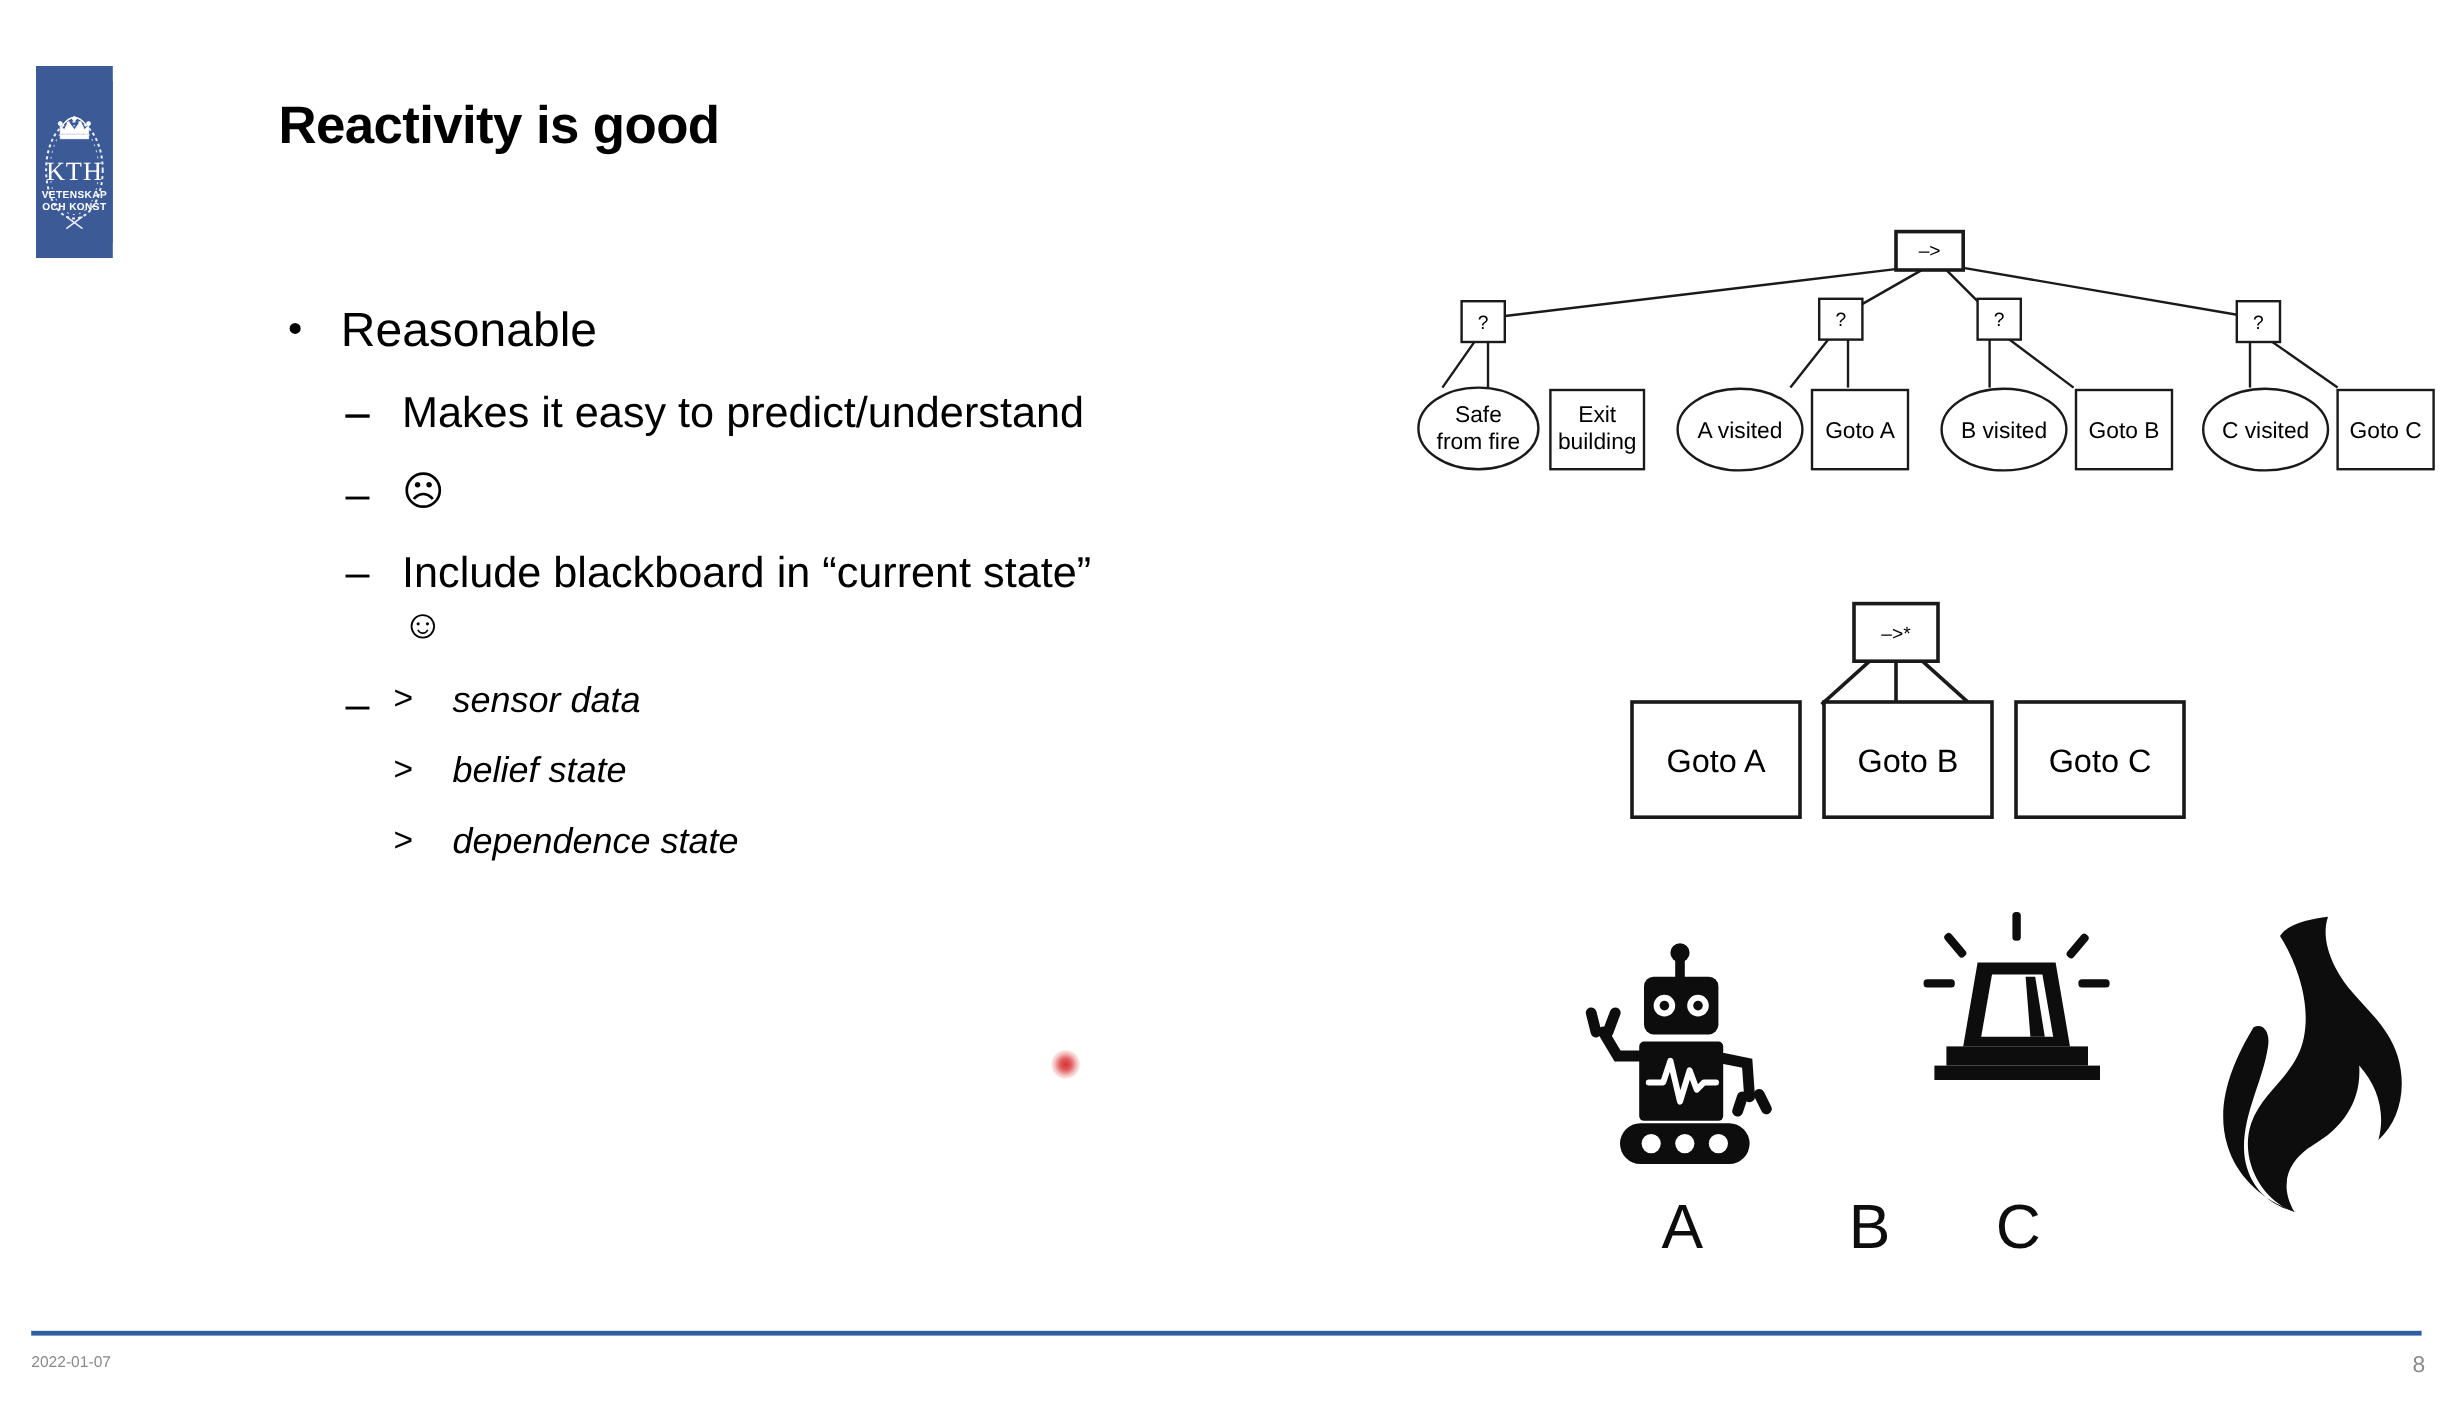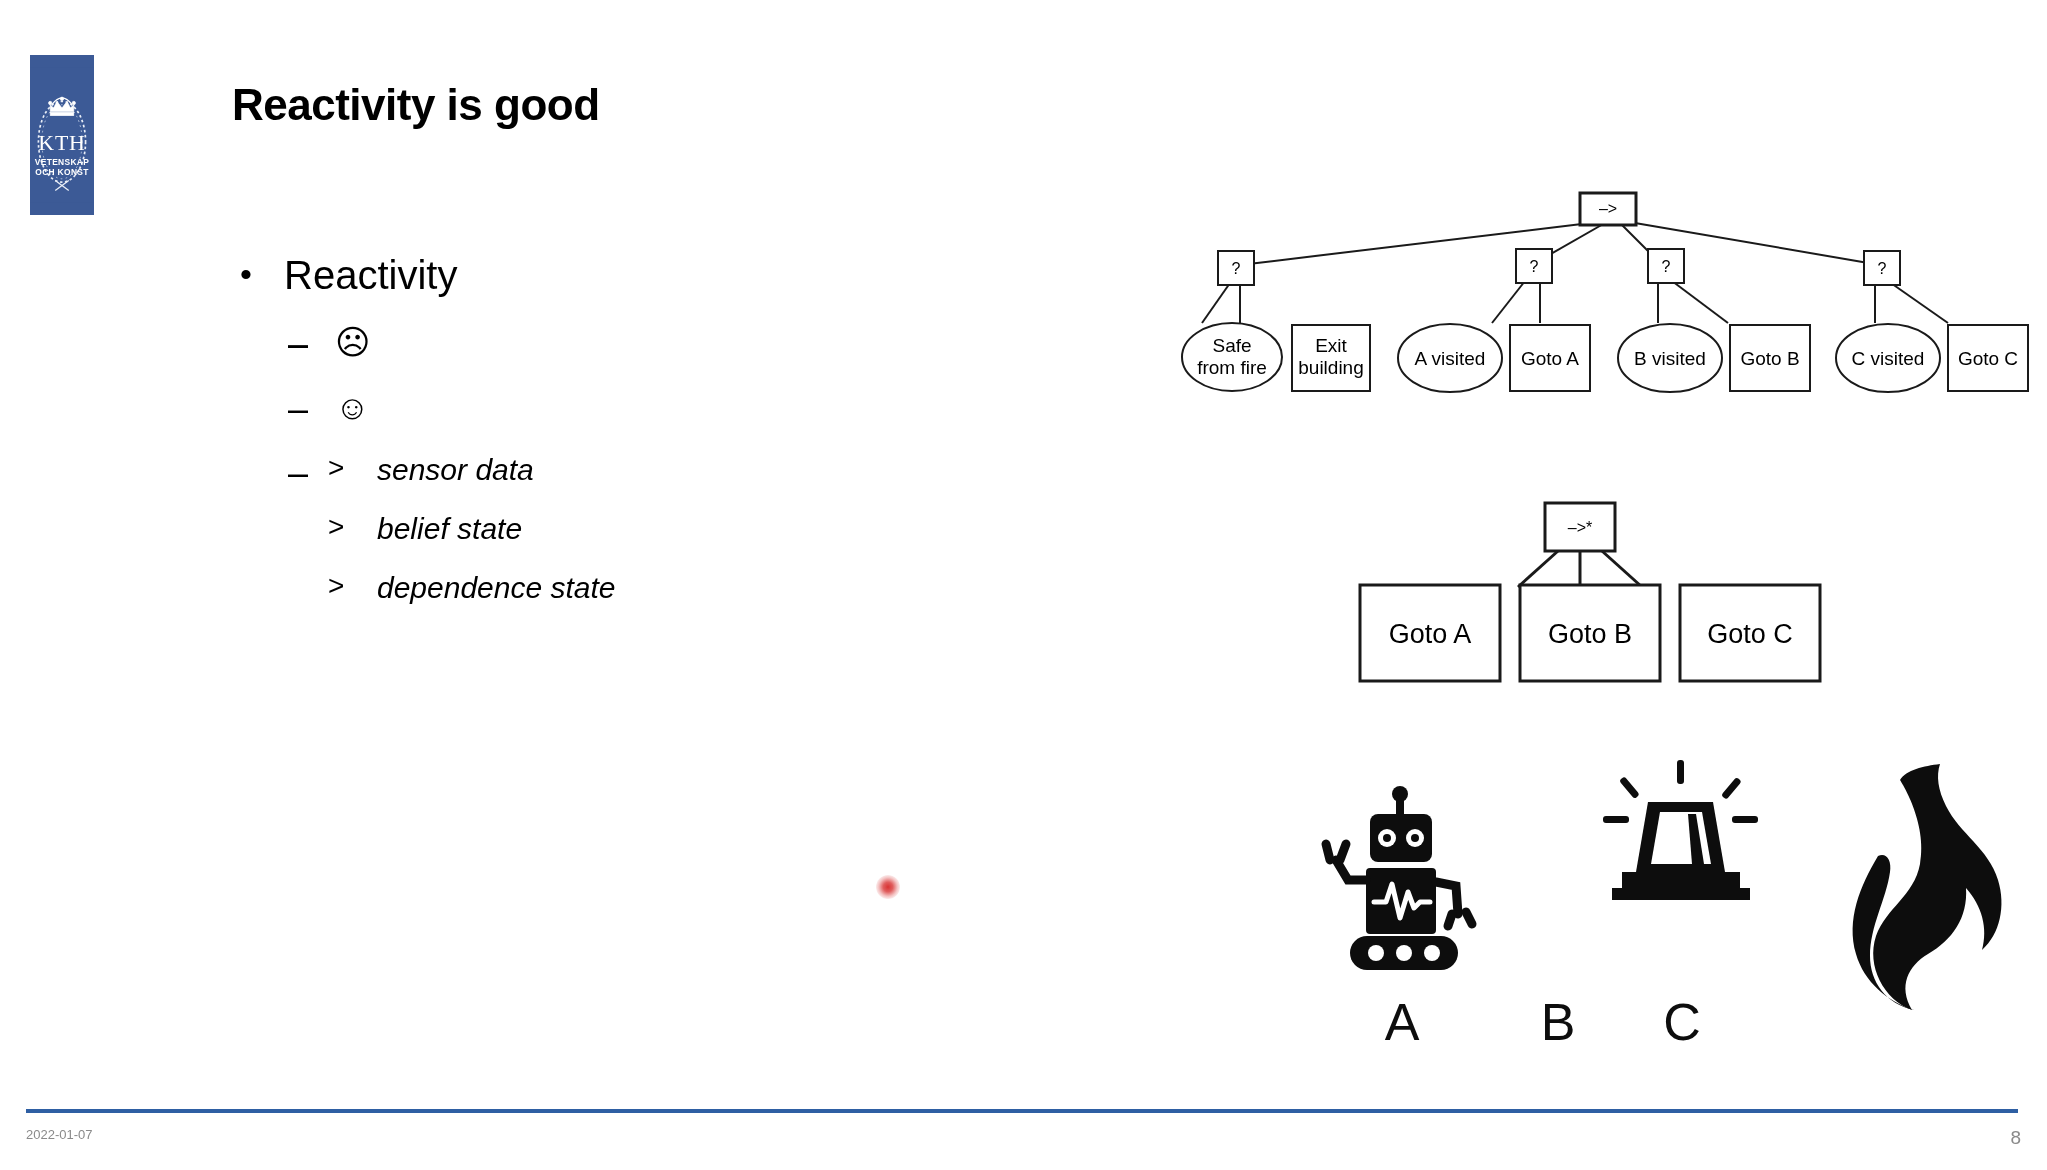--- a/index.html
+++ b/index.html
@@ -189,38 +189,40 @@
     <path d="M30 134 L46 146 M46 134 L30 146" stroke="#e9eef7" stroke-width="1.5" fill="none"></path>
   </svg>
 </div>
 
 <div id="slide-title">Reactivity is good</div>
 
 <div id="bullet-area">
 
   <div class="lvl1">
     <span class="marker">•</span>
-    <span>Reactivity</span>
+    <span>Reasonable</span>
   </div>
 
   <div class="lvl2">
     <span class="marker">–</span>
   </div>
 
   <div class="lvl2">
     <span class="marker">–</span>
+    <span>Makes it easy to predict/understand</span>
   </div>
 
   <div class="lvl2">
     <span class="marker">–</span>
     <span class="emoji">☹</span>
   </div>
 
   <div class="lvl2">
     <span class="marker">–</span>
+    <span>Include blackboard in “current state”</span>
     <span class="emoji">☺</span>
   </div>
 
   <div class="lvl2">
     <span class="marker">–</span>
   </div>
 
   <div class="lvl3">
     <span class="marker">&gt;</span>
     <span>sensor data</span>

